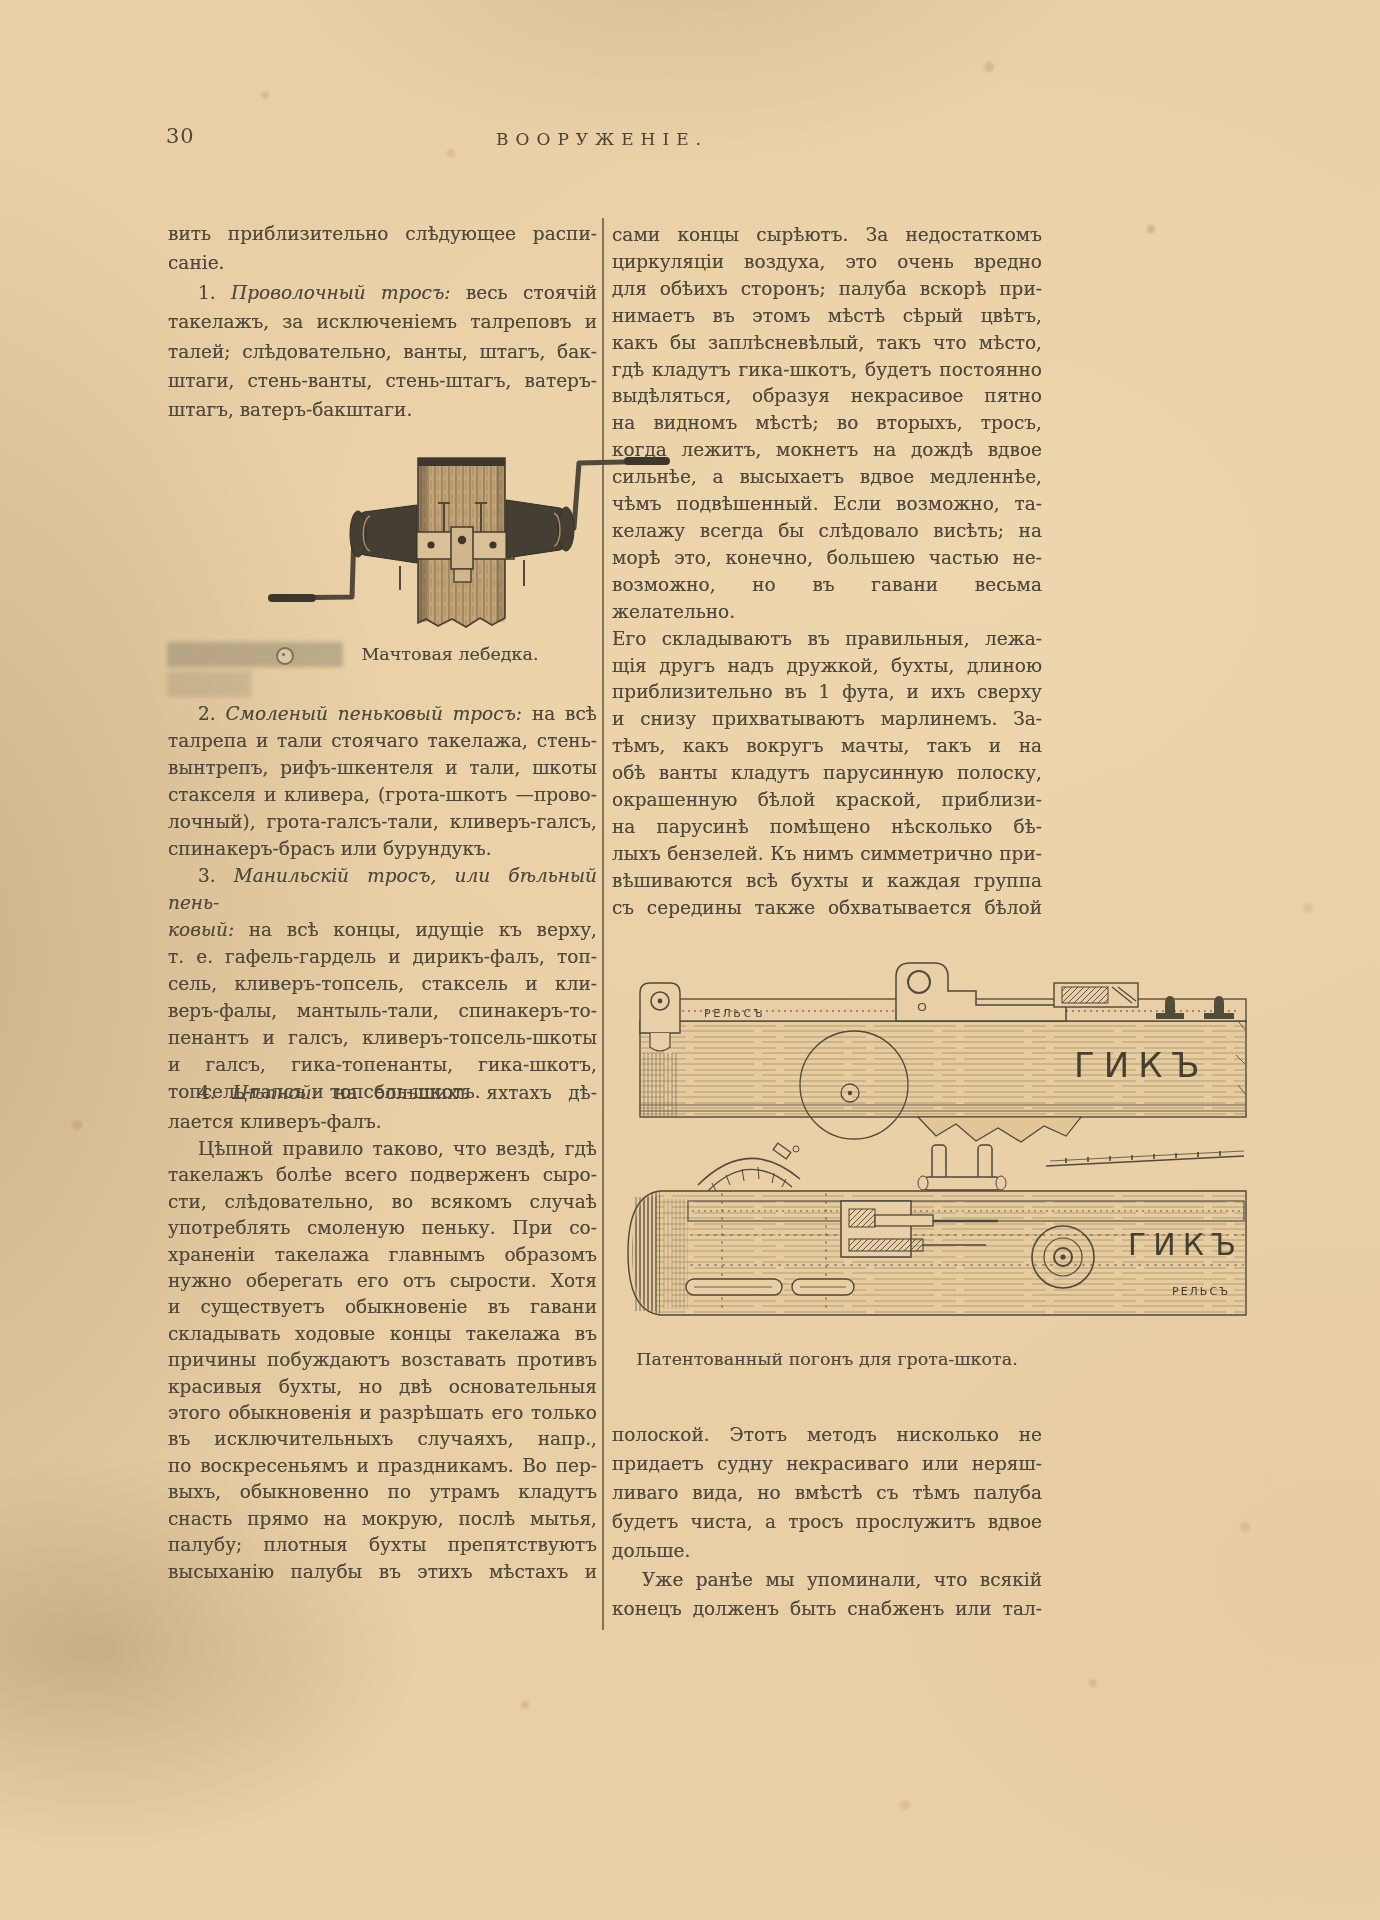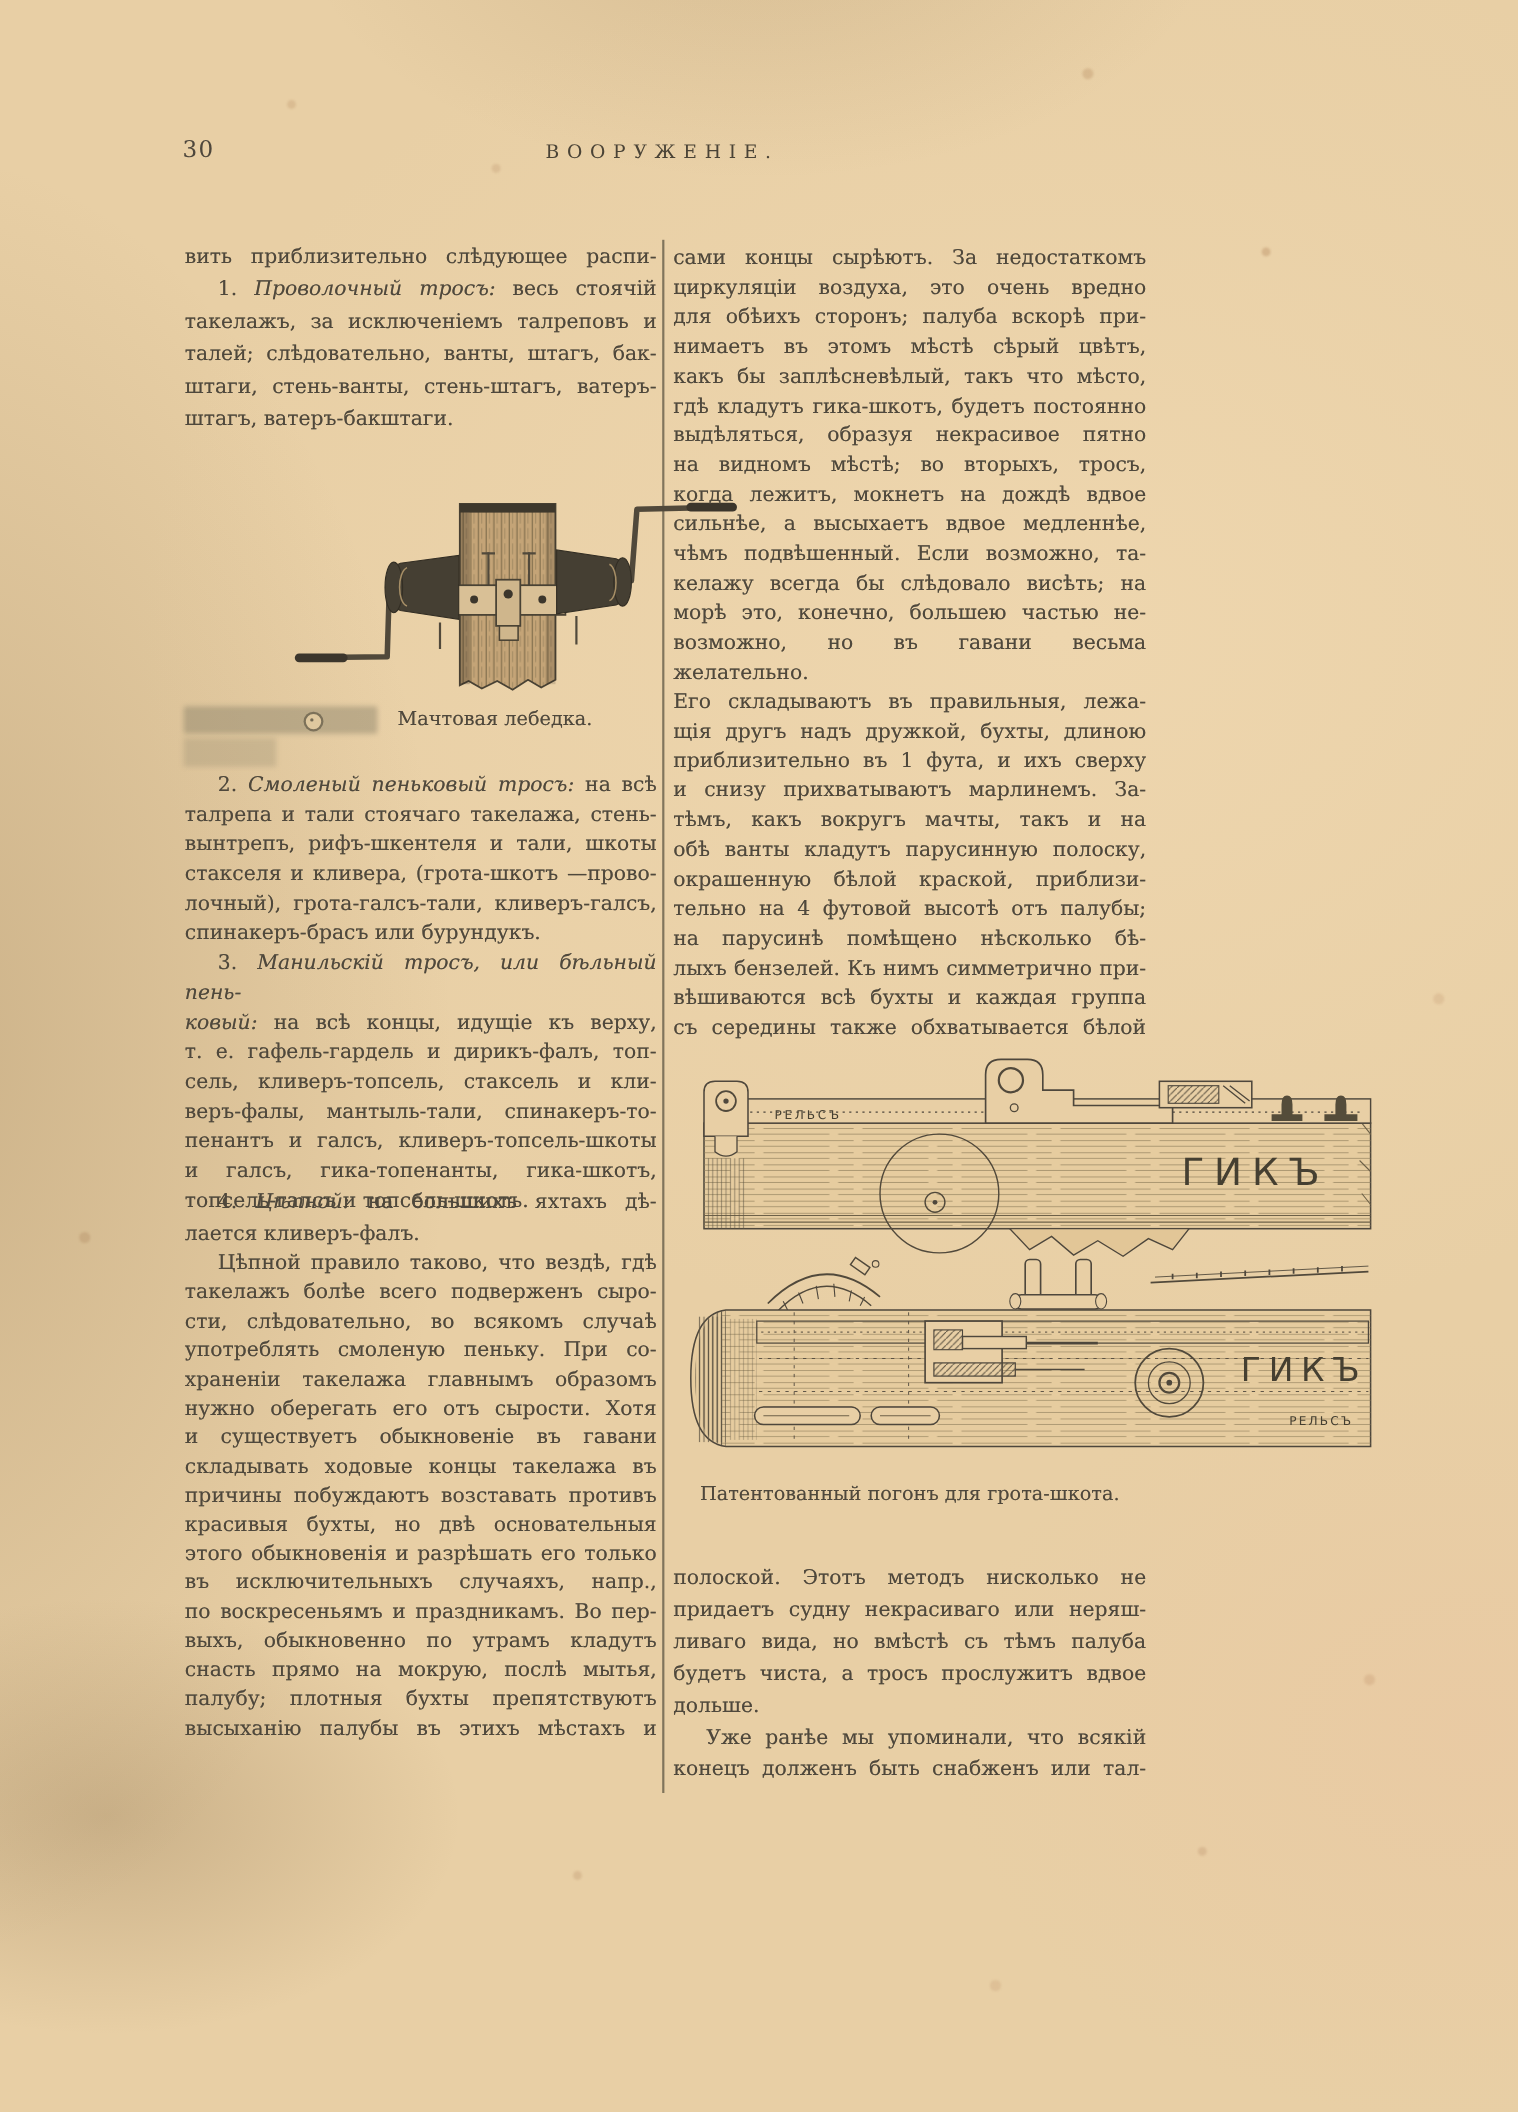--- a/index.html
+++ b/index.html
@@ -65,20 +65,21 @@
 <div class="page">
 
   <div class="pageno">30</div>
   <div class="running-title">ВООРУЖЕНІЕ.</div>
   <div class="col-divider"></div>
   <div class="fox"></div>
 
   <div class="textblock" id="l-top">
     <div>
         <div class="line"><span>вить приблизительно слѣдующее распи-</span></div>
+        <div class="line endline"><span>саніе.</span></div>
       </div>
     <div>
         <div class="line indent"><span>1. </span><i>Проволочный тросъ:</i><span> весь стоячій</span></div>
         <div class="line"><span>такелажъ, за исключеніемъ талреповъ и</span></div>
         <div class="line"><span>талей; слѣдовательно, ванты, штагъ, бак-</span></div>
         <div class="line"><span>штаги, стень-ванты, стень-штагъ, ватеръ-</span></div>
         <div class="line endline"><span>штагъ, ватеръ-бакштаги.</span></div>
       </div>
   </div>
 
@@ -207,21 +208,20 @@
         <div class="line"><span>келажу всегда бы слѣдовало висѣть; на</span></div>
         <div class="line"><span>морѣ это, конечно, большею частью не-</span></div>
         <div class="line"><span>возможно, но въ гавани весьма желательно.</span></div>
         <div class="line"><span>Его складываютъ въ правильныя, лежа-</span></div>
         <div class="line"><span>щія другъ надъ дружкой, бухты, длиною</span></div>
         <div class="line"><span>приблизительно въ 1 фута, и ихъ сверху</span></div>
         <div class="line"><span>и снизу прихватываютъ марлинемъ. За-</span></div>
         <div class="line"><span>тѣмъ, какъ вокругъ мачты, такъ и на</span></div>
         <div class="line"><span>обѣ ванты кладутъ парусинную полоску,</span></div>
         <div class="line"><span>окрашенную бѣлой краской, приблизи-</span></div>
-        <div class="line"><span>тельно на 4 футовой высотѣ отъ палубы;</span></div>
         <div class="line"><span>на парусинѣ помѣщено нѣсколько бѣ-</span></div>
         <div class="line"><span>лыхъ бензелей. Къ нимъ симметрично при-</span></div>
         <div class="line"><span>вѣшиваются всѣ бухты и каждая группа</span></div>
         <div class="line"><span>съ середины также обхватывается бѣлой</span></div>
       </div>
   </div>
 
   <div class="figure" id="fig-traveler">
     <svg width="625" height="392" viewBox="0 0 625 392">
       <defs>

